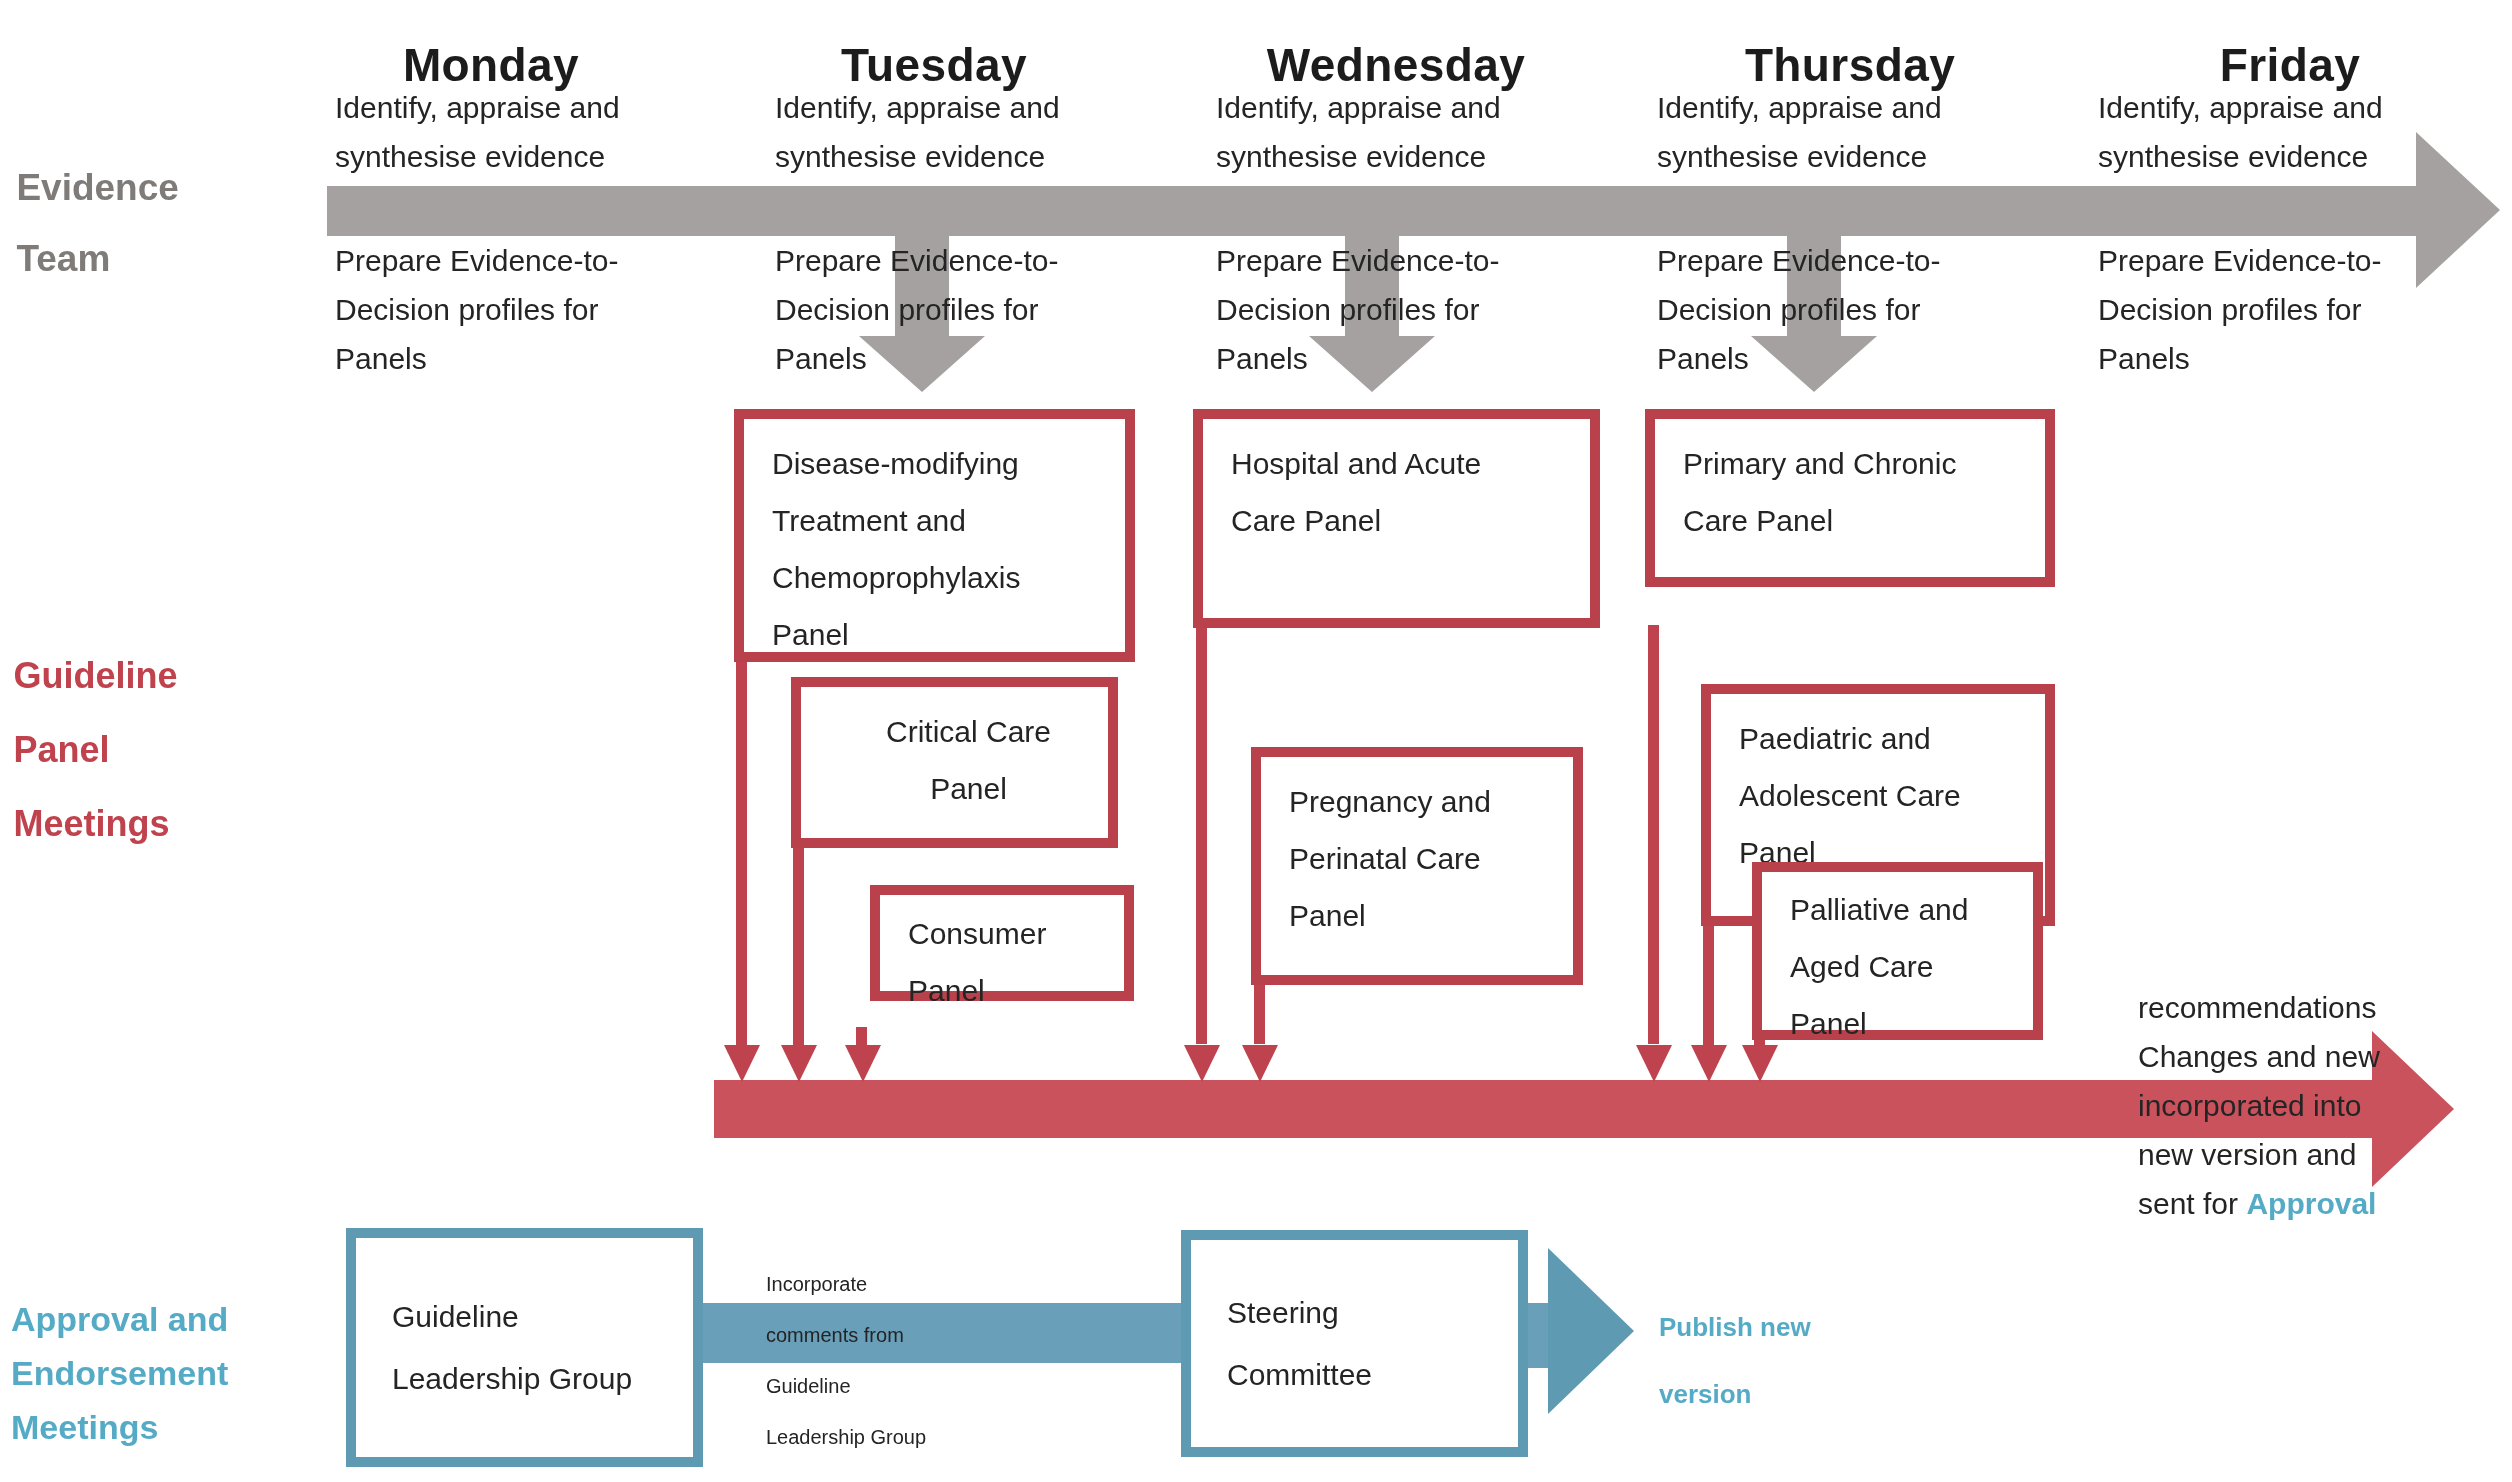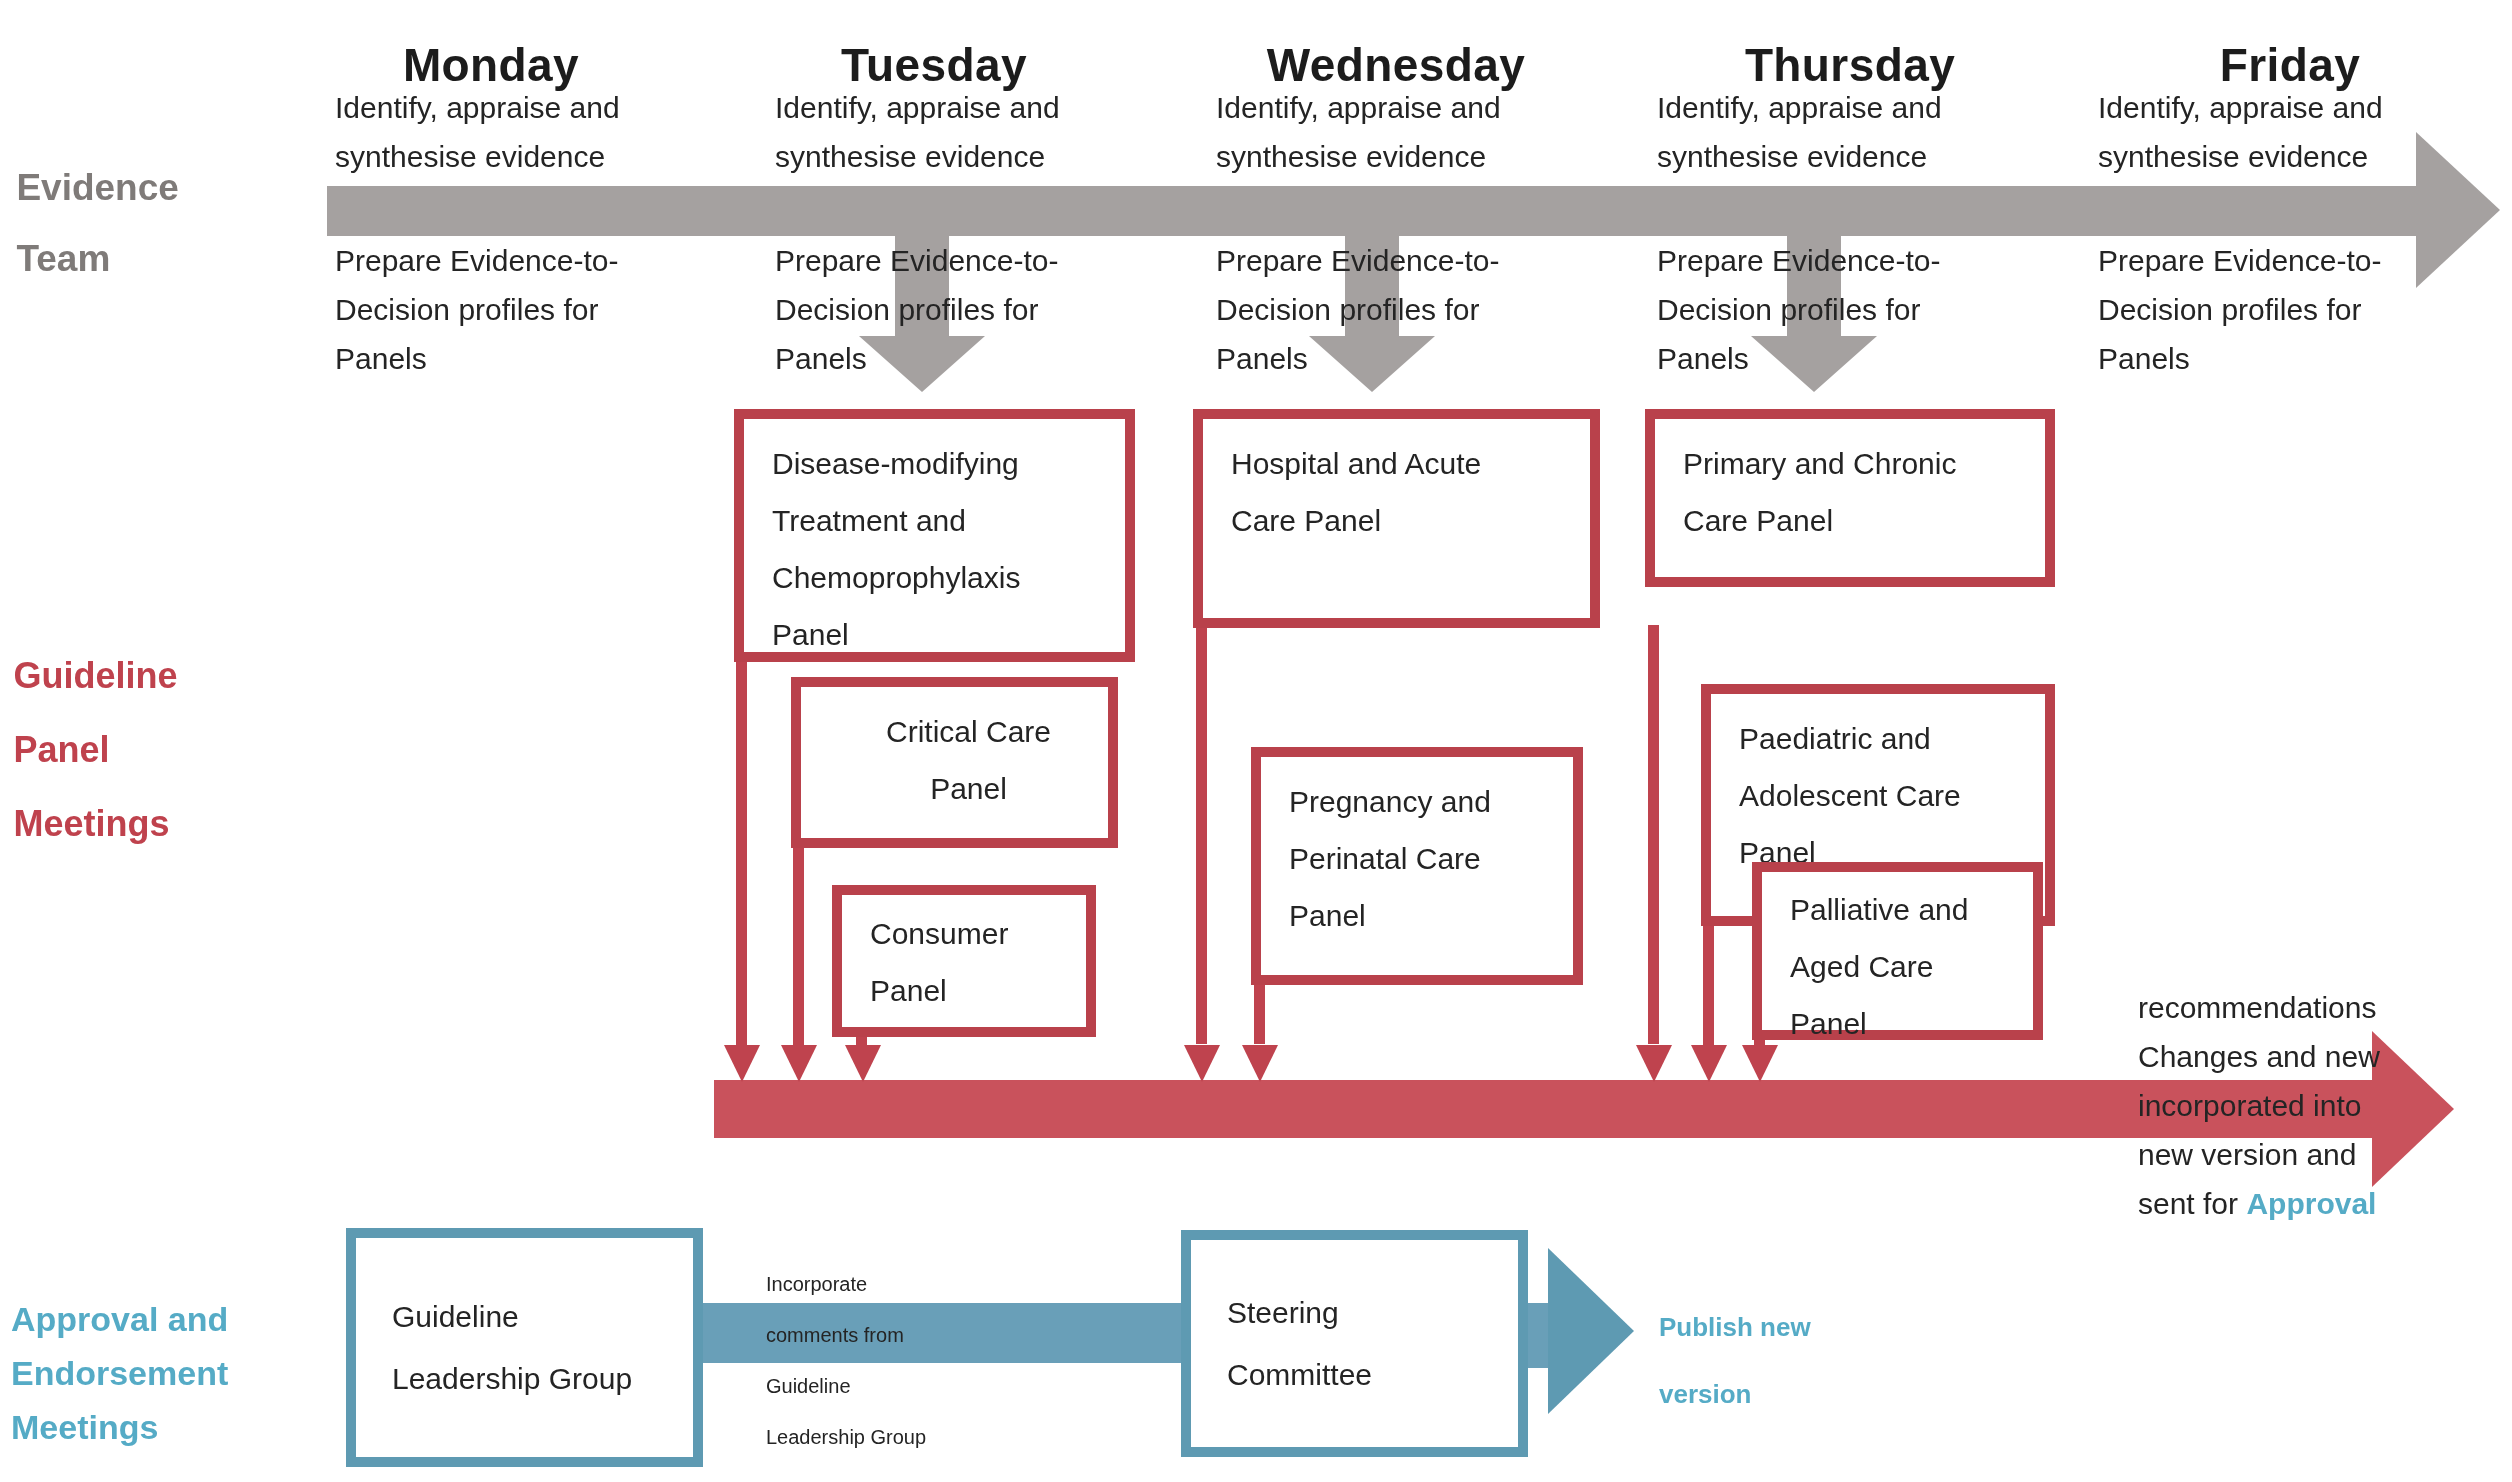--- a/index.html
+++ b/index.html
@@ -141,21 +141,21 @@
   <div class="row-label lbl-red pre" style="left:13.4px;top:639px;">Guideline
 Panel
 Meetings</div>
 
   <div class="rbox pre" style="left:734px;top:409px;width:401px;height:253px;">Disease-modifying
 Treatment and
 Chemoprophylaxis
 Panel</div>
   <div class="rbox pre" style="left:791px;top:677px;width:327px;height:171px;text-align:center;">Critical Care
 Panel</div>
-  <div class="rbox pre" style="left:832px;top:885px;width:264px;height:152px;padding-top:10.4px;">Consumer
+  <div class="rbox pre" style="left:870px;top:885px;width:264px;height:116px;padding-top:10.4px;">Consumer
 Panel</div>
 
   <div class="rbox pre" style="left:1193px;top:409px;width:407px;height:219px;">Hospital and Acute
 Care Panel</div>
   <div class="rbox pre" style="left:1251px;top:747px;width:332px;height:238px;">Pregnancy and
 Perinatal Care
 Panel</div>
 
   <div class="rbox pre" style="left:1645px;top:409px;width:410px;height:178px;">Primary and Chronic
 Care Panel</div>

